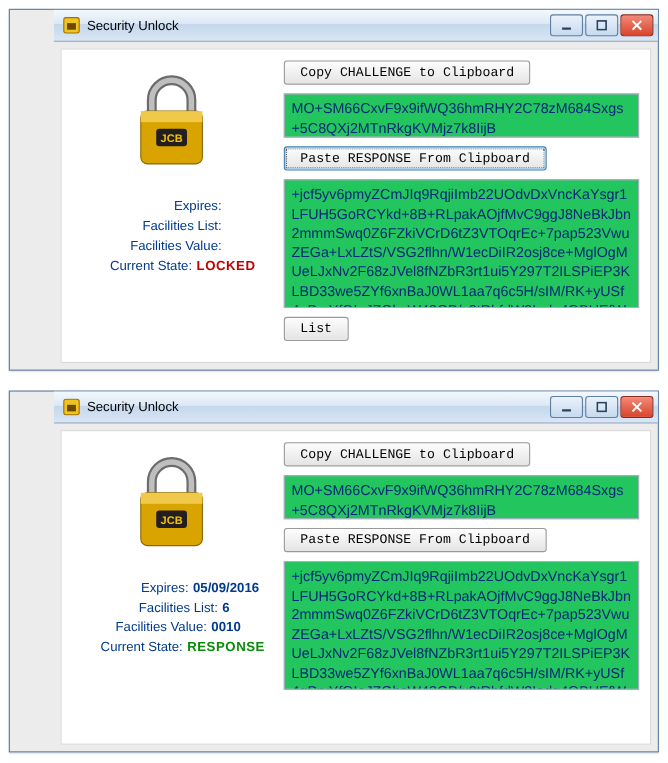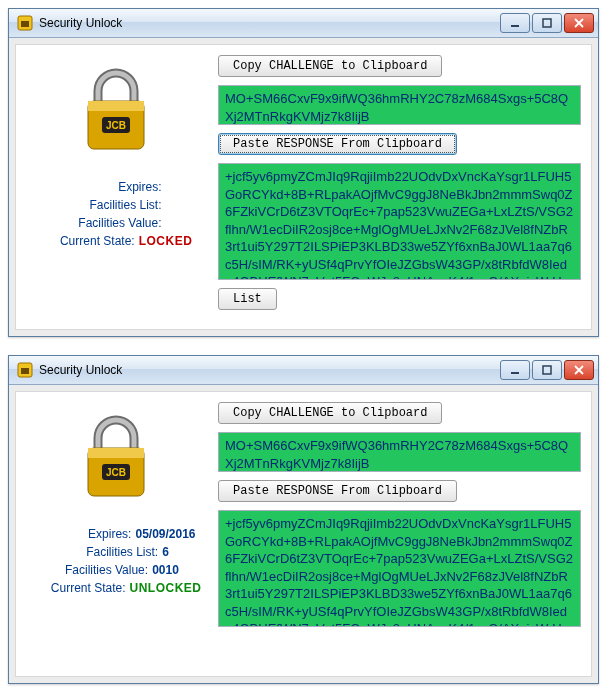--- a/index.html
+++ b/index.html
@@ -10,20 +10,21 @@
     font-size: 12px;
     color: #000;
     width: 607px;
     box-sizing: border-box;
   }
   .window {
     border: 1px solid #5a7ea0;
     background: #ececec;
     margin-bottom: 18px;
     box-shadow: 0 1px 2px rgba(0,0,0,0.2);
+    padding-left: 40px;
   }
   .titlebar {
     height: 28px;
     background: linear-gradient(to bottom,#f4f8fc 0%,#dce8f5 45%,#c5d7ec 46%,#d9e6f4 100%);
     border-bottom: 1px solid #8fa9c4;
     display: flex;
     align-items: center;
     padding: 0 4px 0 8px;
   }
   .title-icon {
@@ -242,21 +243,21 @@
         <div class="info-row">
             <span class="info-label">Facilities List:</span>
             <span class="info-value">6</span>
           </div>
         <div class="info-row">
             <span class="info-label">Facilities Value:</span>
             <span class="info-value">0010</span>
           </div>
         <div class="info-row">
             <span class="info-label">Current State:</span>
-            <span class="state-unlocked">UNLOCKED</span>
+            <span class="state-unlocked">RESPONSE</span>
           </div>
       </div>
     </div>
     <div class="right-pane">
       <button class="ui-button">Copy CHALLENGE to Clipboard</button>
       <div class="textbox challenge-box">MO+SM66CxvF9x9ifWQ36hmRHY2C78zM684Sxgs+5C8QXj2MTnRkgKVMjz7k8IijB</div>
       <button class="ui-button">Paste RESPONSE From Clipboard</button>
       <div class="textbox response-box">+jcf5yv6pmyZCmJIq9RqjiImb22UOdvDxVncKaYsgr1LFUH5GoRCYkd+8B+RLpakAOjfMvC9ggJ8NeBkJbn2mmmSwq0Z6FZkiVCrD6tZ3VTOqrEc+7pap523VwuZEGa+LxLZtS/VSG2flhn/W1ecDiIR2osj8ce+MglOgMUeLJxNv2F68zJVel8fNZbR3rt1ui5Y297T2ILSPiEP3KLBD33we5ZYf6xnBaJ0WL1aa7q6c5H/sIM/RK+yUSf4qPrvYfOIeJZGbsW43GP/x8tRbfdW8Iedg4QBUEfWN7qVut5FQpWJs3pHNAxnK4/1xcO/AXgjyWrUe7hVgiSfzpIaAQOZ/NGbrCF9mIbPkFZ+pw+yXSIaIATF1nQoF2fYmTNE06kd7Fzpbfnq+mOy+pvsLkFj/wnebacB3sTu1vSNu1z5EaVWFqHvXKXxDIBadTyL3UOhg5qsX+h37ZMSW+GK68J81Mebg==</div>
 
     </div>

